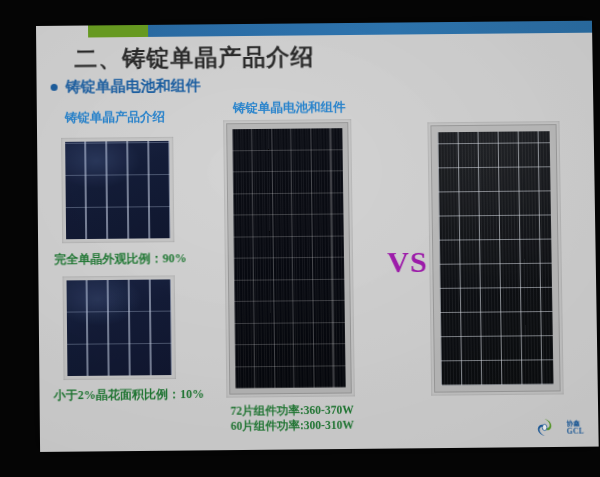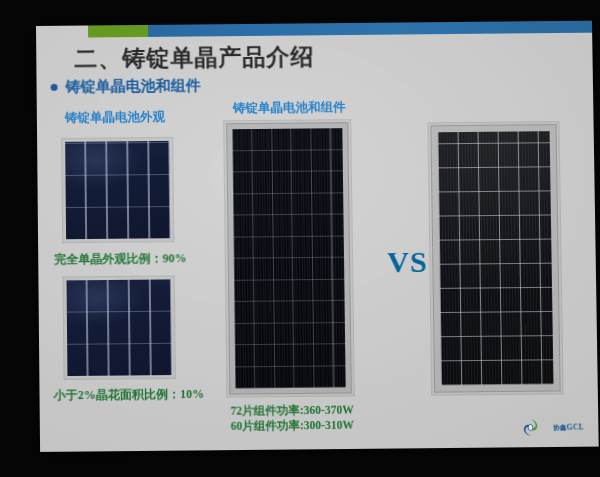--- a/index.html
+++ b/index.html
@@ -146,21 +146,21 @@
     white-space: nowrap;
   }
 
   
   .vs-mark {
     position: absolute;
     left: 348px;
     top: 222px;
     font-size: 30px;
     font-weight: bold;
-    color: #0369a1;
+    color: #a21caf;
     letter-spacing: 1px;
   }
 
   
   .photo-box {
     position: absolute;
     background: #c9c9c9;
     box-shadow: 0 0 2px rgba(0,0,0,.25) inset;
   }
 
@@ -268,21 +268,21 @@
     align-items: center;
     gap: 3px;
   }
   .gcl-mark {
     width: 17px;
     height: 19px;
     position: relative;
   }
   .gcl-text {
     display: flex;
-    flex-direction: row;
+    flex-direction: column;
     line-height: 8px;
     margin-left: 11px;
   }
   .gcl-cn {
     font-size: 6.5px;
     font-weight: bold;
     color: #1b5da0;
     letter-spacing: .3px;
   }
   .gcl-en {
@@ -306,21 +306,21 @@
         <div class="bar-blue"></div>
       </div>
 
       <div class="slide-title">二、铸锭单晶产品介绍</div>
 
       <div class="bullet-row">
         <span class="bullet-dot"></span>
         <span class="bullet-text">铸锭单晶电池和组件</span>
       </div>
 
-      <div class="col-head c1">铸锭单晶电池外观</div>
+      <div class="col-head c1">铸锭单晶产品介绍</div>
       <div class="col-head c2">铸锭单晶电池和组件</div>
 
       <div class="photo-box cell-a">
         <div class="cell-inner"></div>
       </div>
 
       <div class="caption cap-1">完全单晶外观比例：90%</div>
 
       <div class="photo-box cell-b">
         <div class="cell-inner"></div>

